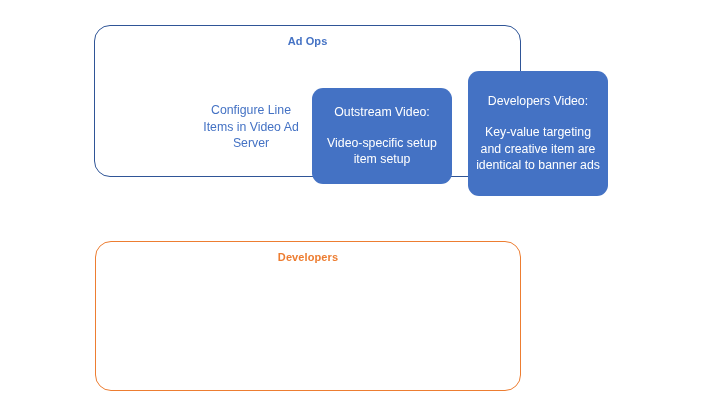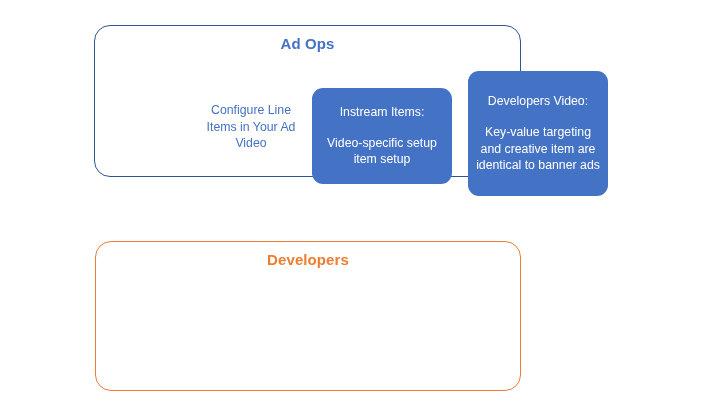--- a/index.html
+++ b/index.html
@@ -48,21 +48,21 @@
     border: 1.4px solid #ED7D31;
     margin-top: 27px;
   }
 
   .group-title {
     position: absolute;
     left: 0;
     right: 0;
     text-align: center;
     font-weight: bold;
-    font-size: 15px;
+    font-size: 11px;
     letter-spacing: 0.1px;
   }
 
   .group-adops .group-title {
     top: 9px;
     color: #4472C4;
   }
 
   .group-developers .group-title {
     top: 9px;
@@ -127,25 +127,25 @@
 </style>
 </head>
 <body>
 
 <div class="diagram-canvas">
 
   <div class="group-container group-adops">
     <div class="group-title">Ad Ops</div>
 
     <div class="text-node node-configure">
-      <span>Configure Line Items in Your Ad Video</span>
+      <span>Configure Line Items in Video Ad Server</span>
     </div>
 
     <div class="box box-blue node-instream">
-      <span class="line-head">Instream Items:</span>
+      <span class="line-head">Outstream Video:</span>
       <span class="line-gap"></span>
       <span class="line-body">Video-specific setup item setup</span>
     </div>
 
     <div class="box box-blue node-outstream">
       <span class="line-head">Developers Video:</span>
       <span class="line-gap"></span>
       <span class="line-body">Key-value targeting and creative item are identical to banner ads</span>
     </div>
   </div>

